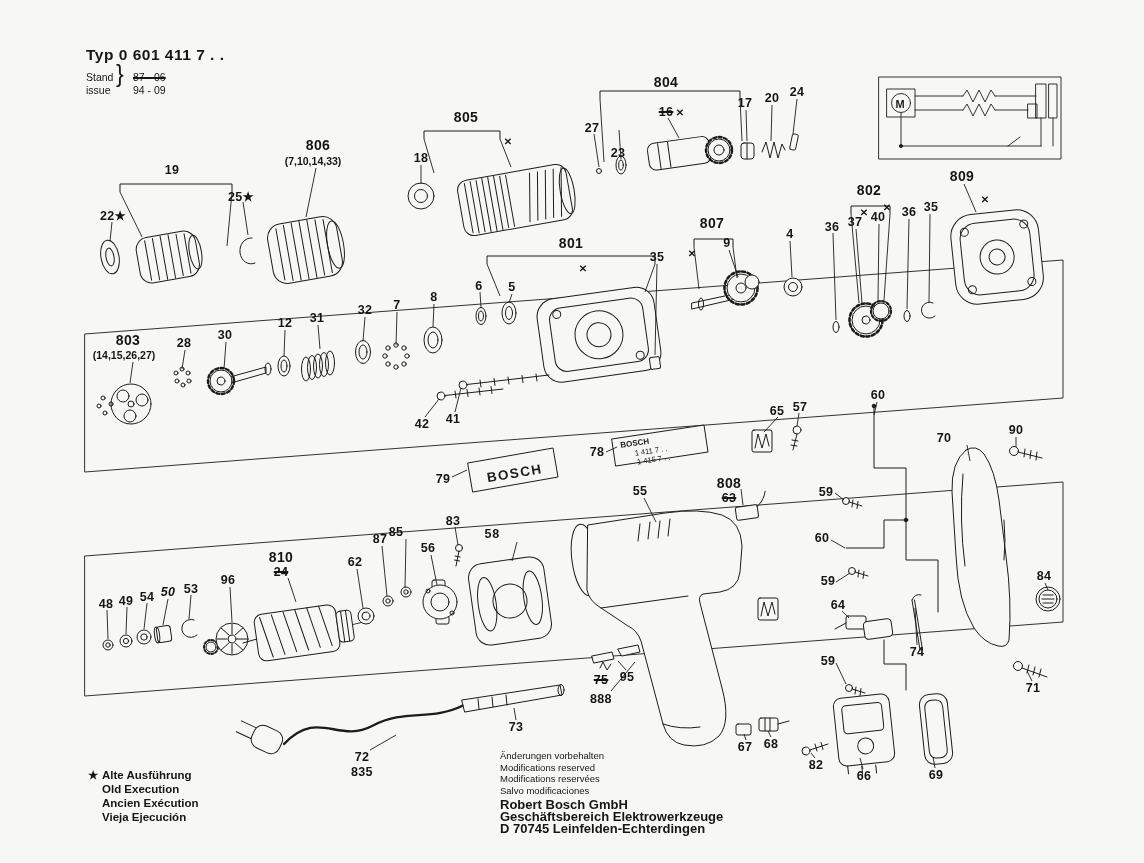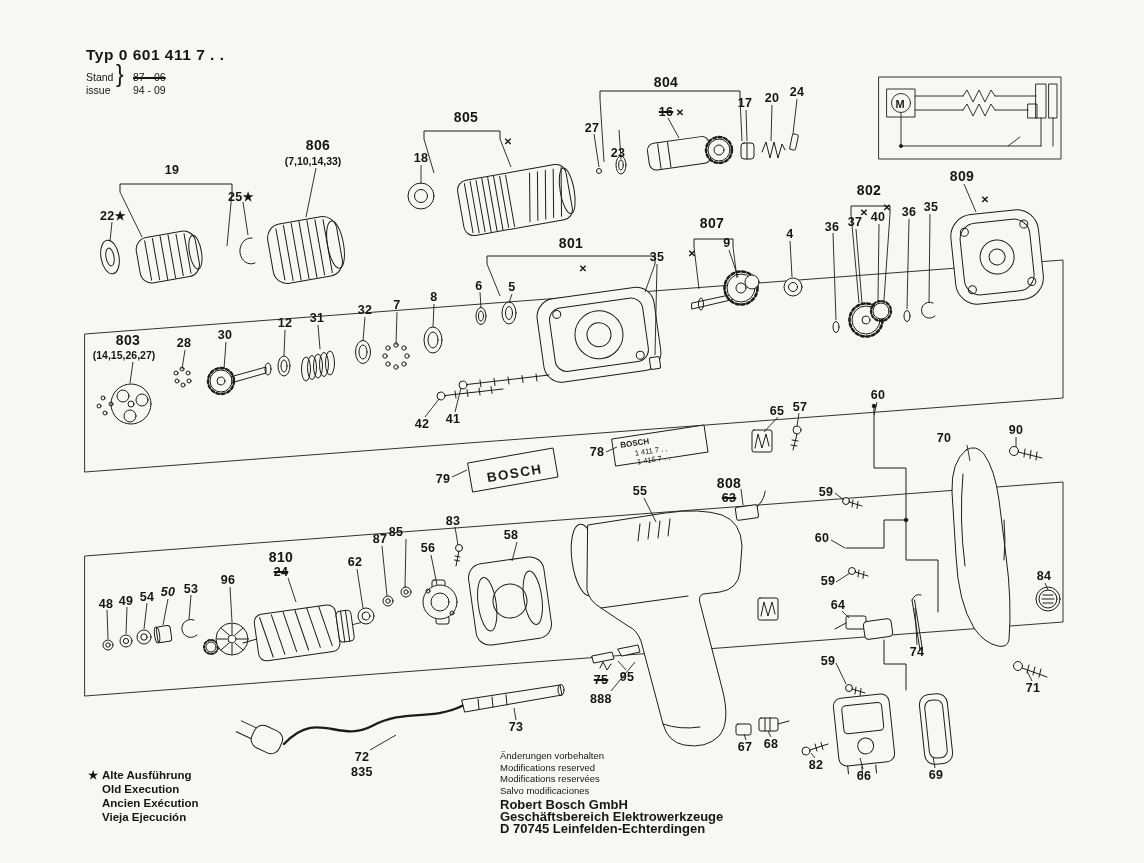--- a/index.html
+++ b/index.html
@@ -650,21 +650,21 @@
       <div class="plabel" style="left: 822px; top: 538px;">60</div>
       <div class="plabel" style="left: 828px; top: 581px;">59</div>
       <div class="plabel" style="left: 838px; top: 605px;">64</div>
       <div class="plabel" style="left: 1044px; top: 576px;">84</div>
       <div class="plabel grp" style="left: 281px; top: 557px;">810</div>
       <div class="plabel struck" style="left: 281px; top: 572px;">24</div>
       <div class="plabel" style="left: 380px; top: 539px;">87</div>
       <div class="plabel" style="left: 396px; top: 532px;">85</div>
       <div class="plabel" style="left: 453px; top: 521px;">83</div>
       <div class="plabel" style="left: 428px; top: 548px;">56</div>
-      <div class="plabel" style="left: 511px; top: 535px;">58</div>
+      <div class="plabel" style="left: 492px; top: 535px; font-family: Liberation Mono, monospace;">58</div>
       <div class="plabel" style="left: 355px; top: 562px;">62</div>
       <div class="plabel" style="left: 228px; top: 580px;">96</div>
       <div class="plabel" style="left: 106px; top: 604px;">48</div>
       <div class="plabel" style="left: 126px; top: 601px;">49</div>
       <div class="plabel" style="left: 147px; top: 597px;">54</div>
       <div class="plabel" style="left: 168px; top: 592px; font-style: italic;">50</div>
       <div class="plabel" style="left: 191px; top: 589px;">53</div>
       <div class="plabel" style="left: 917px; top: 652px;">74</div>
       <div class="plabel" style="left: 1033px; top: 688px;">71</div>
       <div class="plabel" style="left: 828px; top: 661px;">59</div>

